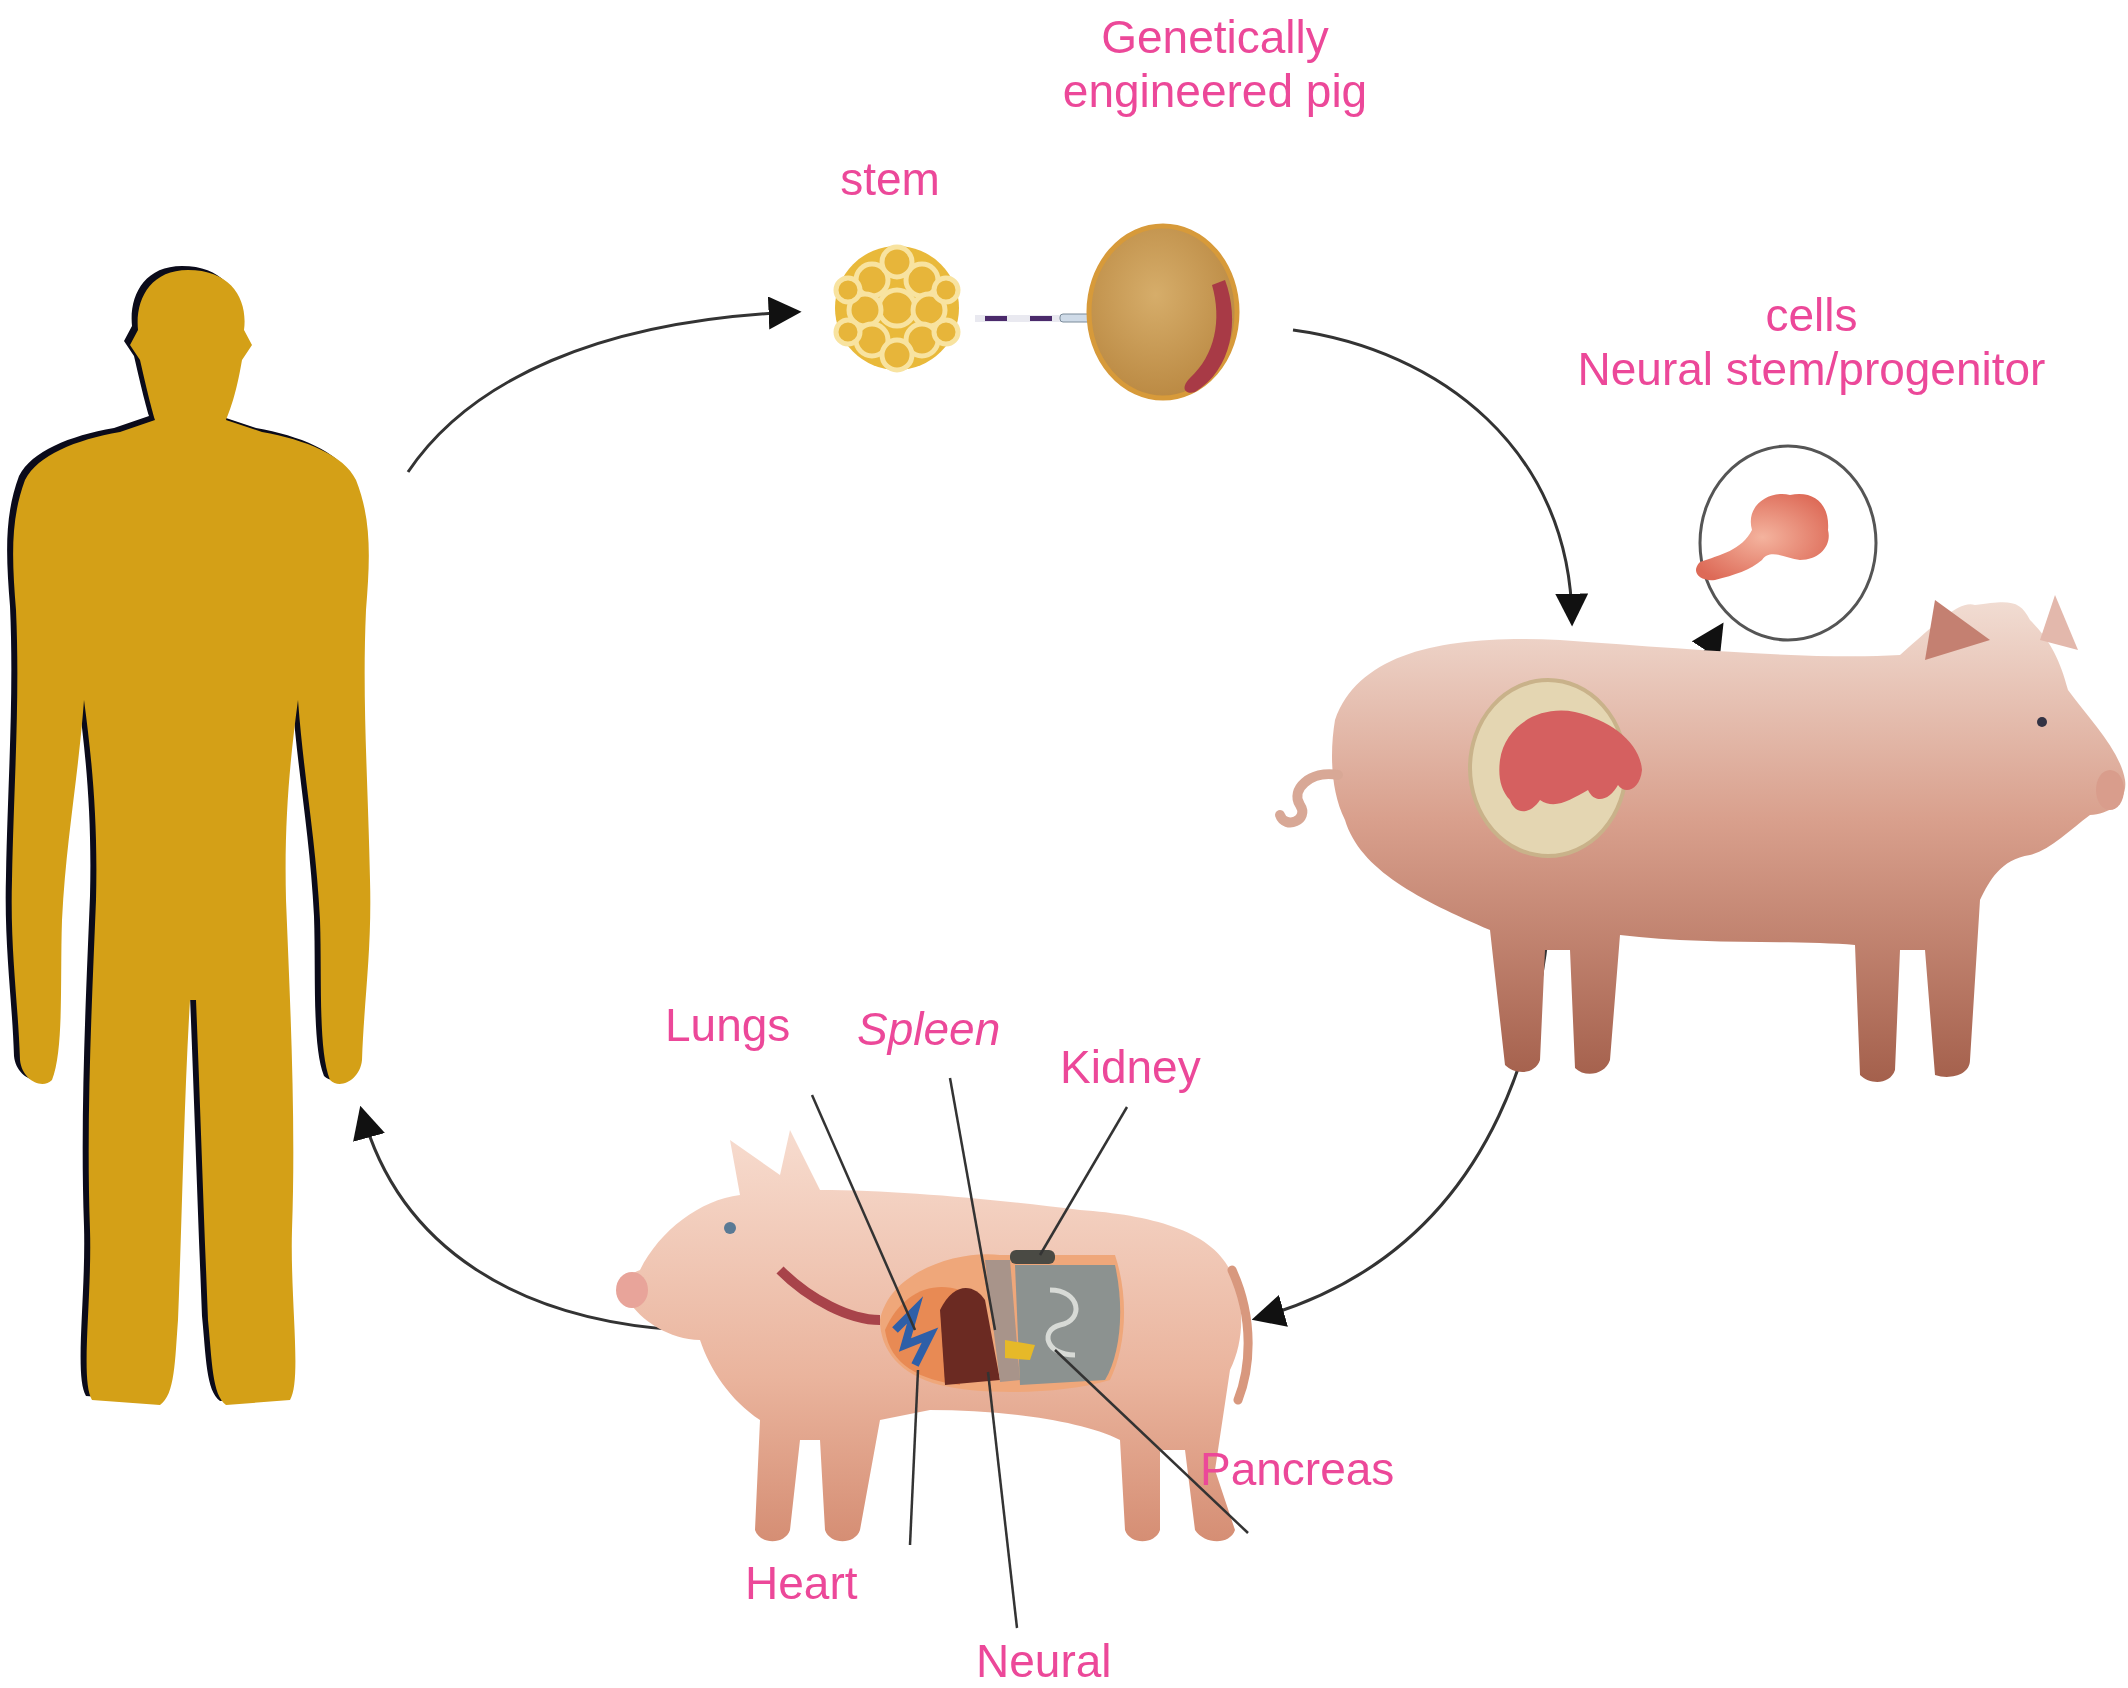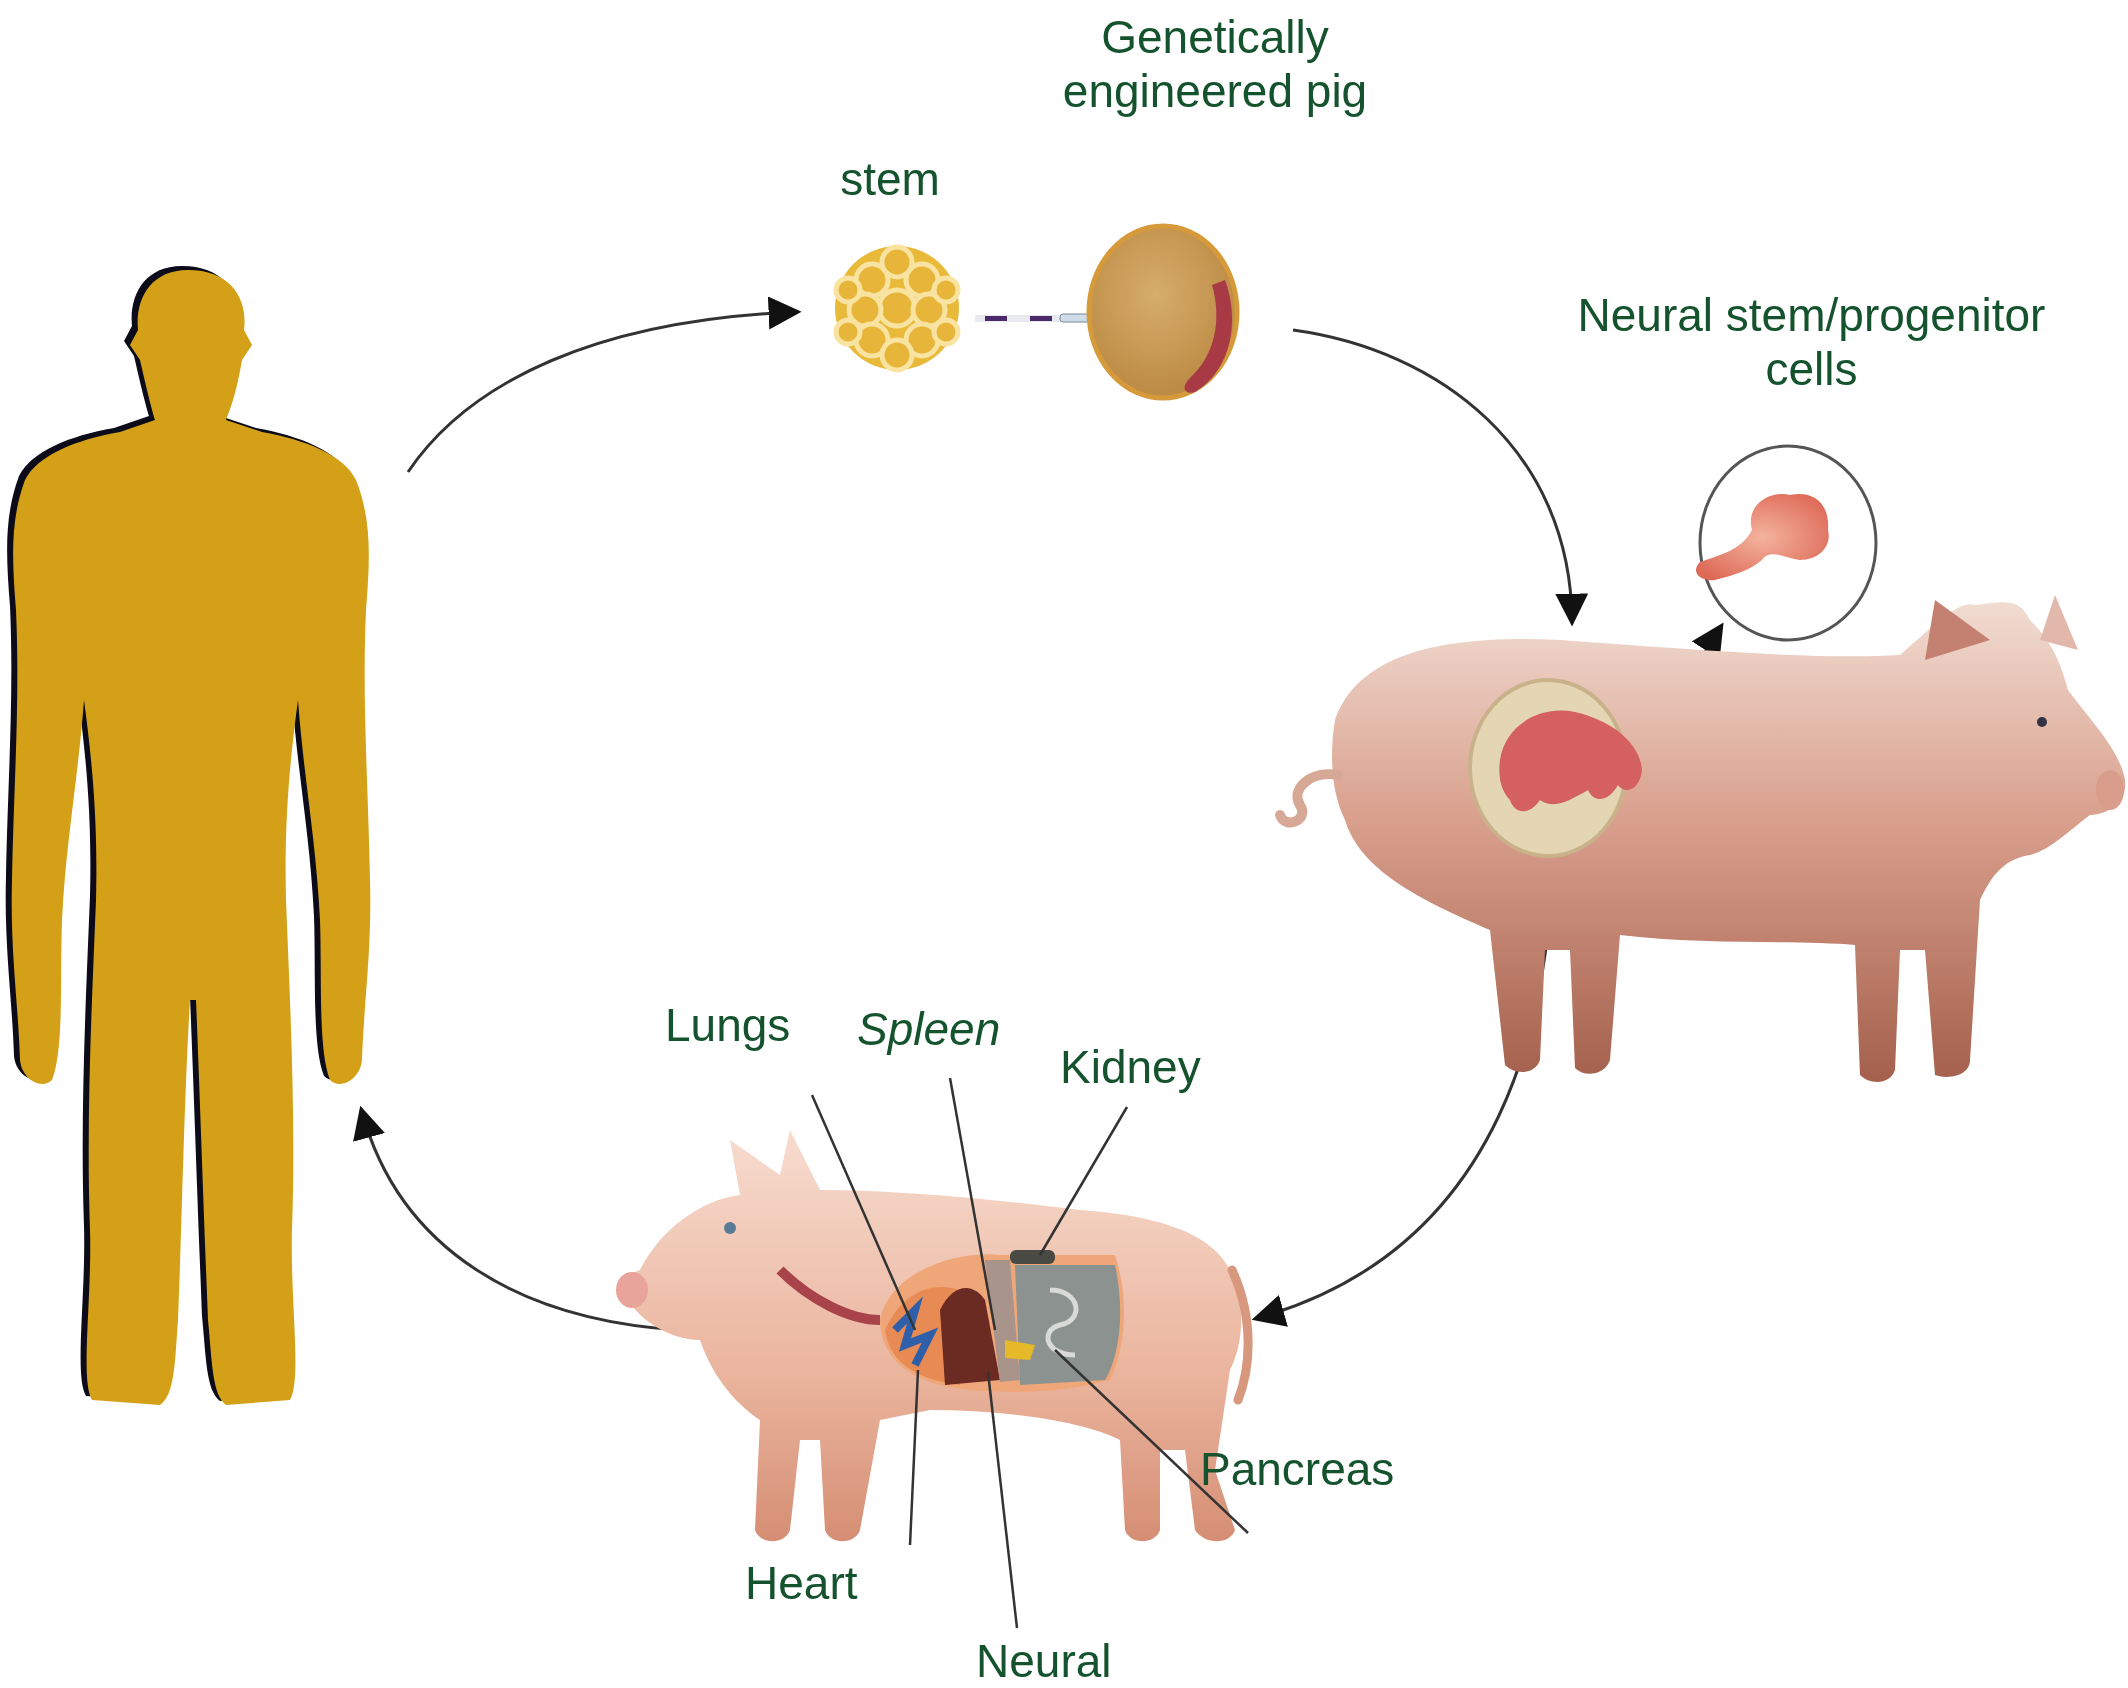--- a/index.html
+++ b/index.html
@@ -1,19 +1,19 @@
 <!DOCTYPE html>
 <html><head>
 <meta charset="utf-8">
 <style>
   html, body { margin: 0; padding: 0; background: #ffffff; }
   body { width: 2128px; height: 1688px; position: relative; overflow: hidden;
          font-family: "Liberation Sans", sans-serif; }
   #stage { position: absolute; left: 0; top: 0; width: 2128px; height: 1688px; }
-  .lbl { position: absolute; color: #14532d; font-family: "Liberation Sans", sans-serif;
+  .lbl { position: absolute; color: #ec4899; font-family: "Liberation Sans", sans-serif;
          font-size: 46px; line-height: 54px; text-align: center; white-space: nowrap; }
 </style>
 </head>
 <body>
 
 <svg id="stage" viewBox="0 0 2128 1688" xmlns="http://www.w3.org/2000/svg">
   <defs>
     <marker id="ah" viewBox="0 0 10 10" refX="8" refY="5" markerWidth="11" markerHeight="11" orient="auto">
       <path d="M0,0 L10,5 L0,10 z" fill="#111"></path>
     </marker>
@@ -169,22 +169,22 @@
 </svg>
 
 <div class="lbl" style="left:800px; top:152px; width:180px;">stem</div>
 
 <div class="lbl" style="left:1010px; top:10px; width:410px;">
   <div>Genetically</div>
   <div>engineered pig</div>
 </div>
 
 <div class="lbl" style="left:1495px; top:288px; width:633px;">
+  <div>cells</div>
   <div>Neural stem/progenitor</div>
-  <div>cells</div>
 </div>
 
 <div class="lbl" style="left:625px; top:998px;margin-left:40px;">Lungs</div>
 <div class="lbl" style="left:857px; top:1002px;font-style:italic;">Spleen</div>
 <div class="lbl" style="left:1060px; top:1040px;">Kidney</div>
 <div class="lbl" style="left:745px; top:1556px;">Heart</div>
 <div class="lbl" style="left:976px; top:1634px;">Neural</div>
 <div class="lbl" style="left:1200px; top:1442px;">Pancreas</div>
 
 </body></html>

